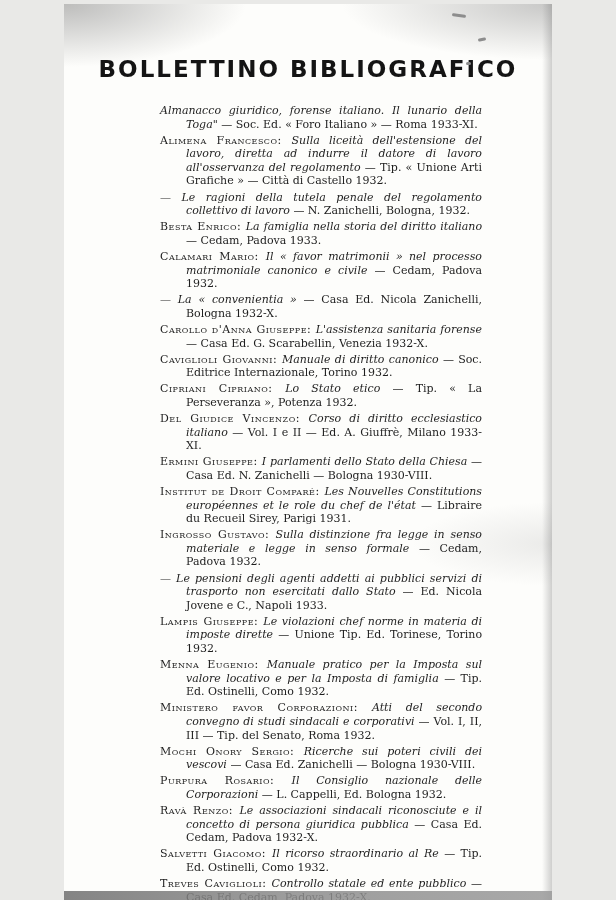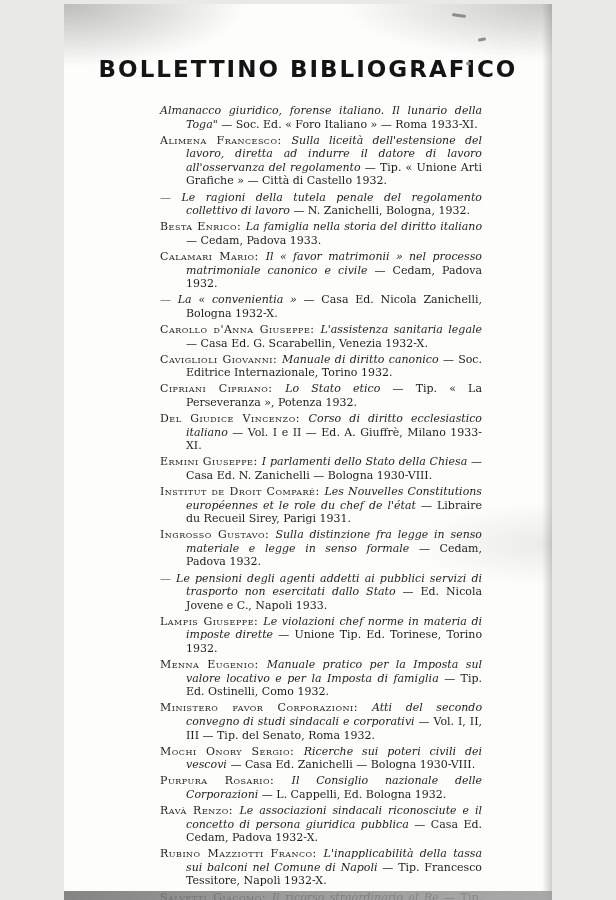--- a/index.html
+++ b/index.html
@@ -89,34 +89,33 @@
 
   <h1 class="page-title">BOLLETTINO BIBLIOGRAFICO</h1>
 
   <div class="entries">
       <p class="entry"><span class="title">Almanacco giuridico, forense italiano. Il lunario della Toga" </span><span class="tail">— Soc. Ed. « Foro Italiano » — Roma 1933-XI.</span></p>
       <p class="entry"><span class="author">Alimena Francesco: </span><span class="title">Sulla liceità dell'estensione del lavoro, diretta ad indurre il datore di lavoro all'osservanza del regolamento </span><span class="tail">— Tip. « Unione Arti Grafiche » — Città di Castello 1932.</span></p>
       <p class="entry"><span class="title">— Le ragioni della tutela penale del regolamento collettivo di lavoro </span><span class="tail">— N. Zanichelli, Bologna, 1932.</span></p>
       <p class="entry"><span class="author">Besta Enrico: </span><span class="title">La famiglia nella storia del diritto italiano </span><span class="tail">— Cedam, Padova 1933.</span></p>
       <p class="entry"><span class="author">Calamari Mario: </span><span class="title">Il « favor matrimonii » nel processo matrimoniale canonico e civile </span><span class="tail">— Cedam, Padova 1932.</span></p>
       <p class="entry"><span class="title">— La « convenientia » </span><span class="tail">— Casa Ed. Nicola Zanichelli, Bologna 1932-X.</span></p>
-      <p class="entry"><span class="author">Carollo d'Anna Giuseppe: </span><span class="title">L'assistenza sanitaria legale </span><span class="tail">— Casa Ed. G. Scarabellin, Venezia 1932-X.</span></p>
+      <p class="entry"><span class="author">Carollo d'Anna Giuseppe: </span><span class="title">L'assistenza sanitaria forense </span><span class="tail">— Casa Ed. G. Scarabellin, Venezia 1932-X.</span></p>
       <p class="entry"><span class="author">Caviglioli Giovanni: </span><span class="title">Manuale di diritto canonico </span><span class="tail">— Soc. Editrice Internazionale, Torino 1932.</span></p>
       <p class="entry"><span class="author">Cipriani Cipriano: </span><span class="title">Lo Stato etico </span><span class="tail">— Tip. « La Perseveranza », Potenza 1932.</span></p>
       <p class="entry"><span class="author">Del Giudice Vincenzo: </span><span class="title">Corso di diritto ecclesiastico italiano </span><span class="tail">— Vol. I e II — Ed. A. Giuffrè, Milano 1933-XI.</span></p>
       <p class="entry"><span class="author">Ermini Giuseppe: </span><span class="title">I parlamenti dello Stato della Chiesa </span><span class="tail">— Casa Ed. N. Zanichelli — Bologna 1930-VIII.</span></p>
       <p class="entry"><span class="author">Institut de Droit Comparé: </span><span class="title">Les Nouvelles Constitutions européennes et le role du chef de l'état </span><span class="tail">— Libraire du Recueil Sirey, Parigi 1931.</span></p>
       <p class="entry"><span class="author">Ingrosso Gustavo: </span><span class="title">Sulla distinzione fra legge in senso materiale e legge in senso formale </span><span class="tail">— Cedam, Padova 1932.</span></p>
       <p class="entry"><span class="title">— Le pensioni degli agenti addetti ai pubblici servizi di trasporto non esercitati dallo Stato </span><span class="tail">— Ed. Nicola Jovene e C., Napoli 1933.</span></p>
       <p class="entry"><span class="author">Lampis Giuseppe: </span><span class="title">Le violazioni chef norme in materia di imposte dirette </span><span class="tail">— Unione Tip. Ed. Torinese, Torino 1932.</span></p>
       <p class="entry"><span class="author">Menna Eugenio: </span><span class="title">Manuale pratico per la Imposta sul valore locativo e per la Imposta di famiglia </span><span class="tail">— Tip. Ed. Ostinelli, Como 1932.</span></p>
       <p class="entry"><span class="author">Ministero favor Corporazioni: </span><span class="title">Atti del secondo convegno di studi sindacali e corporativi </span><span class="tail">— Vol. I, II, III — Tip. del Senato, Roma 1932.</span></p>
       <p class="entry"><span class="author">Mochi Onory Sergio: </span><span class="title">Ricerche sui poteri civili dei vescovi </span><span class="tail">— Casa Ed. Zanichelli — Bologna 1930-VIII.</span></p>
       <p class="entry"><span class="author">Purpura Rosario: </span><span class="title">Il Consiglio nazionale delle Corporazioni </span><span class="tail">— L. Cappelli, Ed. Bologna 1932.</span></p>
       <p class="entry"><span class="author">Ravà Renzo: </span><span class="title">Le associazioni sindacali riconosciute e il concetto di persona giuridica pubblica </span><span class="tail">— Casa Ed. Cedam, Padova 1932-X.</span></p>
-      <p class="entry"><span class="author">Rubino Mazziotti Franco: </span><span class="title">L'inapplicabilità della tassa sui balconi nel Comune di Napoli </span><span class="tail">— Tip. Francesco Tessitore, Napoli 1932-X.</span></p>
       <p class="entry"><span class="author">Salvetti Giacomo: </span><span class="title">Il ricorso straordinario al Re </span><span class="tail">— Tip. Ed. Ostinelli, Como 1932.</span></p>
       <p class="entry"><span class="author">Treves Caviglioli: </span><span class="title">Controllo statale ed ente pubblico </span><span class="tail">— Casa Ed. Cedam, Padova 1932-X.</span></p>
     </div>
 
   <div class="right-edge-shadow"></div>
   <div class="bottom-shadow"></div>
 </div>
 
 </body></html>

